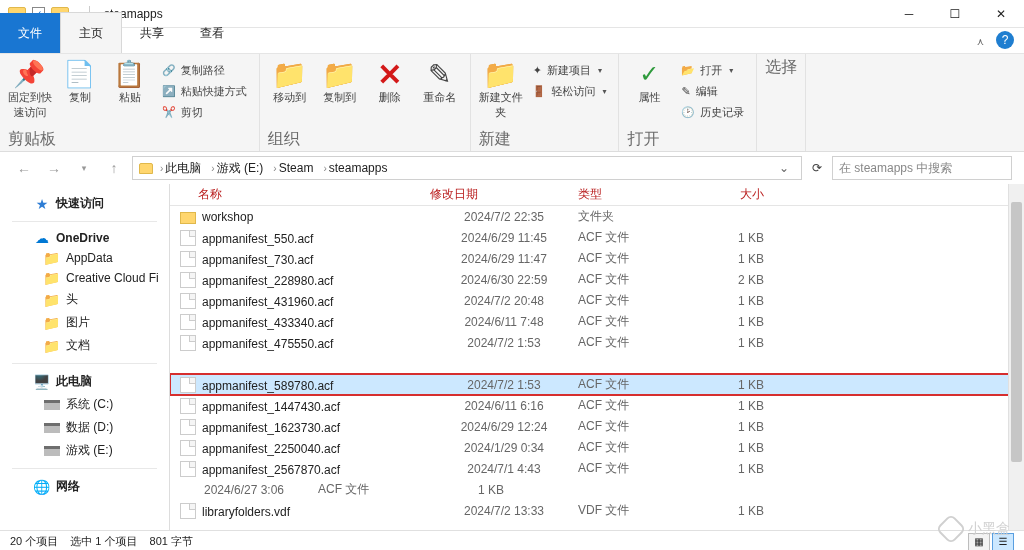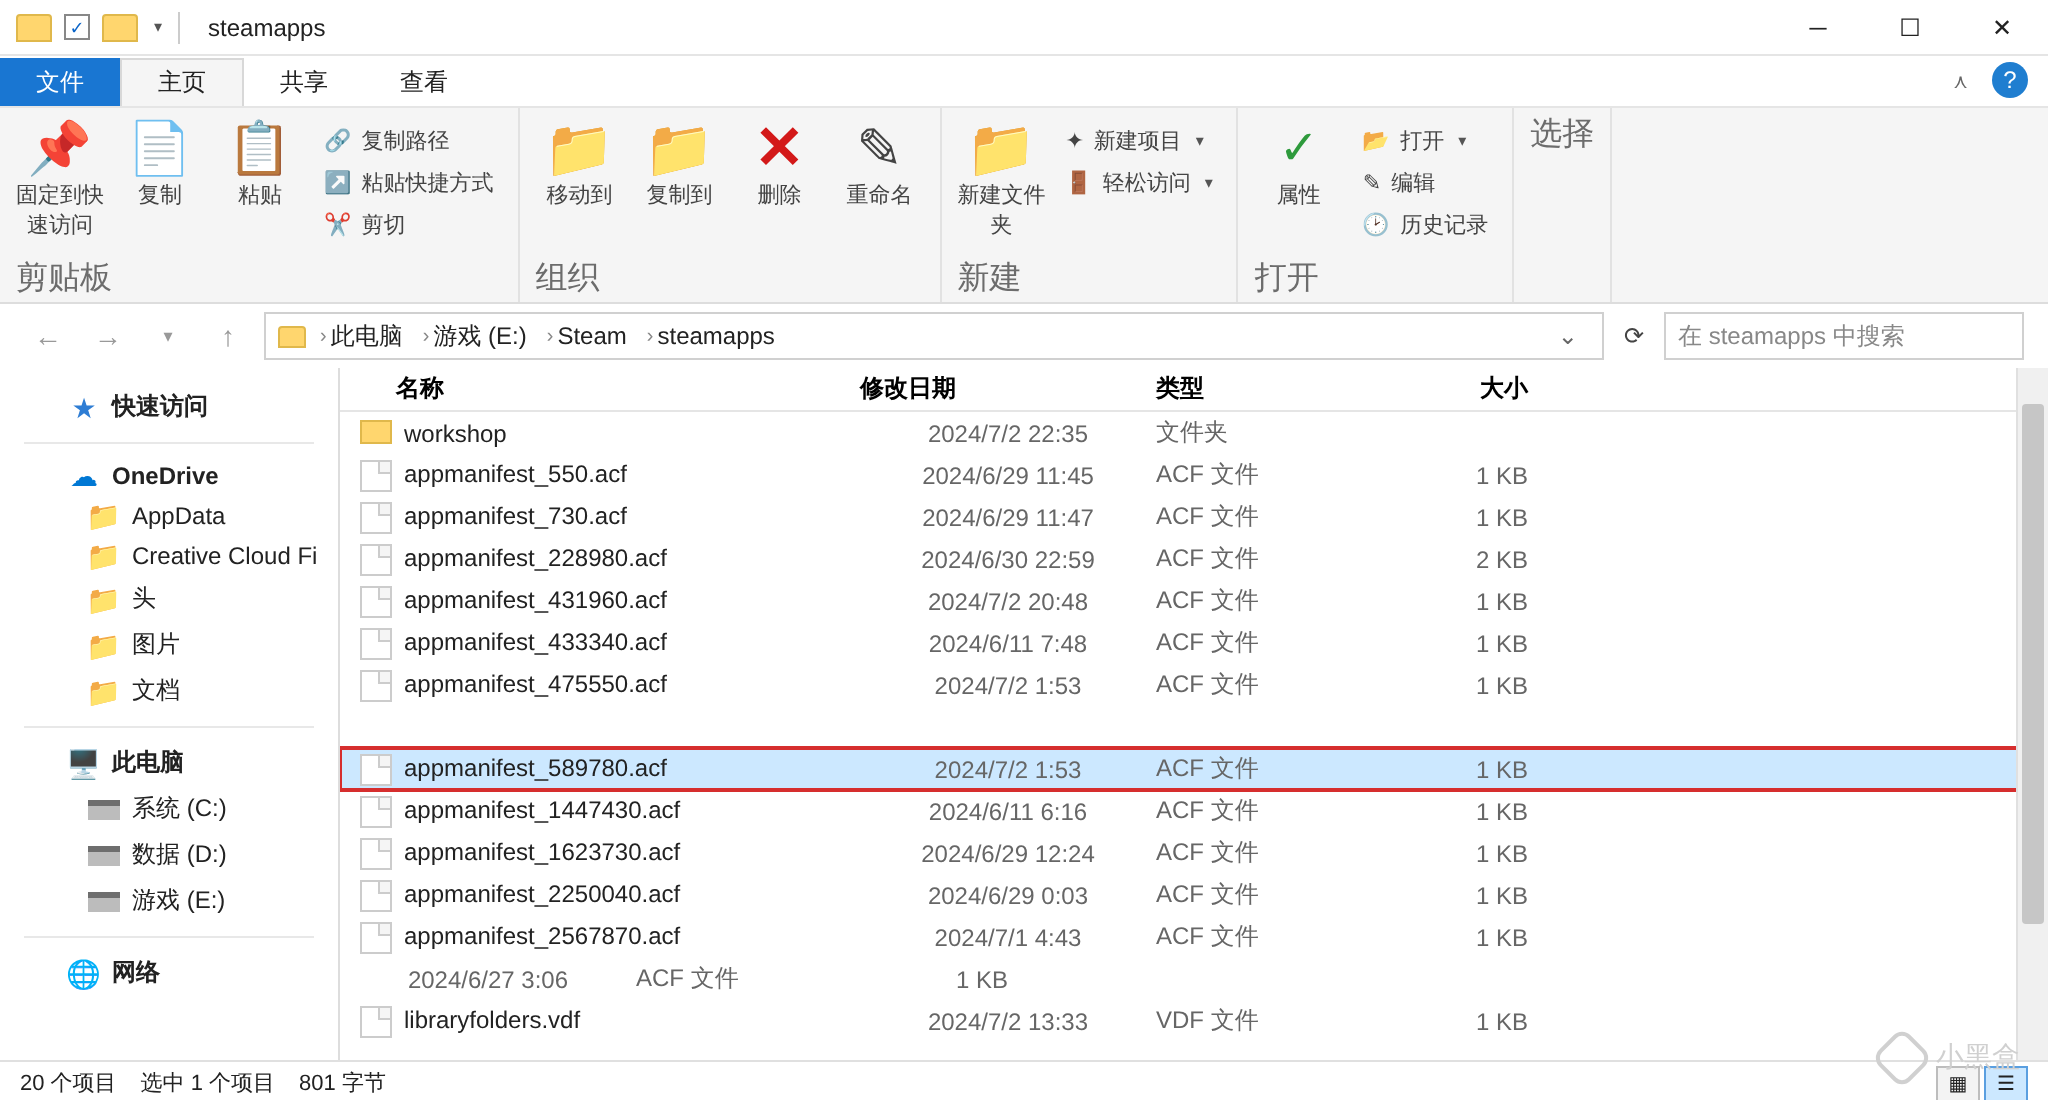--- a/index.html
+++ b/index.html
@@ -10,21 +10,21 @@
   .title-icons { display: flex; align-items: center; gap: 6px; padding-left: 8px; }
   .folder-ic { width: 18px; height: 14px; background: #ffd66e; border: 1px solid #e0b84b; border-radius: 2px 2px 0 0; }
   .checkbox-sm { width: 13px; height: 13px; border: 1px solid #888; display: inline-flex; align-items: center; justify-content: center; color: #0a64c8; font-size: 9px; }
   .title-sep { width: 1px; height: 16px; background: #ccc; margin: 0 2px; }
   .title-text { margin-left: 12px; }
   .win-controls { margin-left: auto; display: flex; }
   .win-btn { width: 46px; height: 28px; display: flex; align-items: center; justify-content: center; }
 
   
   .tabs { height: 26px; display: flex; align-items: flex-end; background: #fff; border-bottom: 1px solid #e5e5e5; position: relative; }
-  .tab { padding: 4px 18px; height: 24px; display: flex; align-items: center; text-align: right; }
+  .tab { padding: 20px 18px; height: 24px; display: flex; align-items: center; text-align: right; }
   .tab.file { background: #1976d2; color: #fff; }
   .tab.active { background: #f5f5f5; border: 1px solid #d8d8d8; border-bottom: none; }
   .help-q { position: absolute; right: 10px; bottom: 4px; width: 18px; height: 18px; border-radius: 50%; background: #1f7ed0; color: #fff; display: flex; align-items: center; justify-content: center; font-size: 12px; }
   .collapse-arrow { position: absolute; right: 40px; bottom: 6px; color: #666; font-size: 10px; }
 
   
   .ribbon { height: 98px; background: #f5f5f5; border-bottom: 1px solid #ddd; display: flex; }
   .rgroup { display: flex; flex-direction: column; padding: 2px 8px 0 8px; border-right: 1px solid #e2e2e2; }
   .rgroup .row { display: flex; gap: 6px; flex: 1; align-items: flex-start; }
   .glabel { text-align: left; color: #6c6c6c; font-size: 16px; padding: 1px 0; }
@@ -66,26 +66,26 @@
   .tree-hr { height: 1px; background: #e8e8e8; margin: 6px 12px; }
 
   .filelist { flex: 1; display: flex; flex-direction: column; position: relative; }
   .scroll-track { position: absolute; right: 0; top: 0; bottom: 0; width: 16px; background: #f0f0f0; border-left: 1px solid #e0e0e0; }
   .scroll-thumb { position: absolute; left: 2px; right: 2px; top: 18px; height: 260px; background: #c6c6c6; border-radius: 2px; }
   .cols { display: flex; height: 22px; border-bottom: 1px solid #e5e5e5; align-items: center; padding-right: 18px; }
   .col.name { width: 260px; padding-left: 28px; }
   .col.date { width: 148px; }
   .col.type { width: 118px; }
   .col.size { width: 88px; text-align: right; padding-right: 20px; }
-  .col { color: #000000; font-weight: bold; }
+  .col { color: #b91c1c; }
   .rows { overflow: hidden; }
   .row-item { display: flex; align-items: center; height: 21px; padding-right: 18px; }
   .row-item.selected { background: #cce8ff; margin-top: 21px; }
   .row-item.selected.outlined { outline: 2px solid #d62e2e; outline-offset: -1px; }
-  .cell.name { width: 260px; padding-left: 10px; display: flex; align-items: flex-start; gap: 6px; }
+  .cell.name { width: 260px; padding-left: 10px; display: flex; align-items: flex-end; gap: 6px; }
   .cell.date { width: 148px; color: #666; text-align: center; }
   .cell.type { width: 118px; color: #666; }
   .cell.size { width: 88px; text-align: right; color: #666; padding-right: 20px; }
   .file-ic { width: 16px; height: 16px; border: 1px solid #ccc; background: #fff; position: relative; }
   .file-ic::after { content:''; position:absolute; right:0; top:0; width:5px; height:5px; background:#f5f5f5; border-left:1px solid #ccc; border-bottom:1px solid #ccc; }
   .fldr-ic { width: 16px; height: 12px; background: #ffd66e; border: 1px solid #e0b84b; }
 
   
   .status { height: 22px; border-top: 1px solid #e0e0e0; display: flex; align-items: center; padding: 0 10px; font-size: 11px; gap: 12px; background: #fff; }
   .status .viewbtns { margin-left: auto; display: flex; gap: 2px; }
@@ -416,21 +416,21 @@
           </div>
           <div class="cell date">2024/6/29 12:24</div>
           <div class="cell type">ACF 文件</div>
           <div class="cell size">1 KB</div>
         </div>
         <div class="row-item">
           <div class="cell name">
             <span class="file-ic"></span>
             <span>appmanifest_2250040.acf</span>
           </div>
-          <div class="cell date">2024/6/29 0:03</div>
+          <div class="cell date">2024/1/29 0:34</div>
           <div class="cell type">ACF 文件</div>
           <div class="cell size">1 KB</div>
         </div>
         <div class="row-item">
           <div class="cell name">
             <span class="file-ic"></span>
             <span>appmanifest_2567870.acf</span>
           </div>
           <div class="cell date">2024/7/1 4:43</div>
           <div class="cell type">ACF 文件</div>

